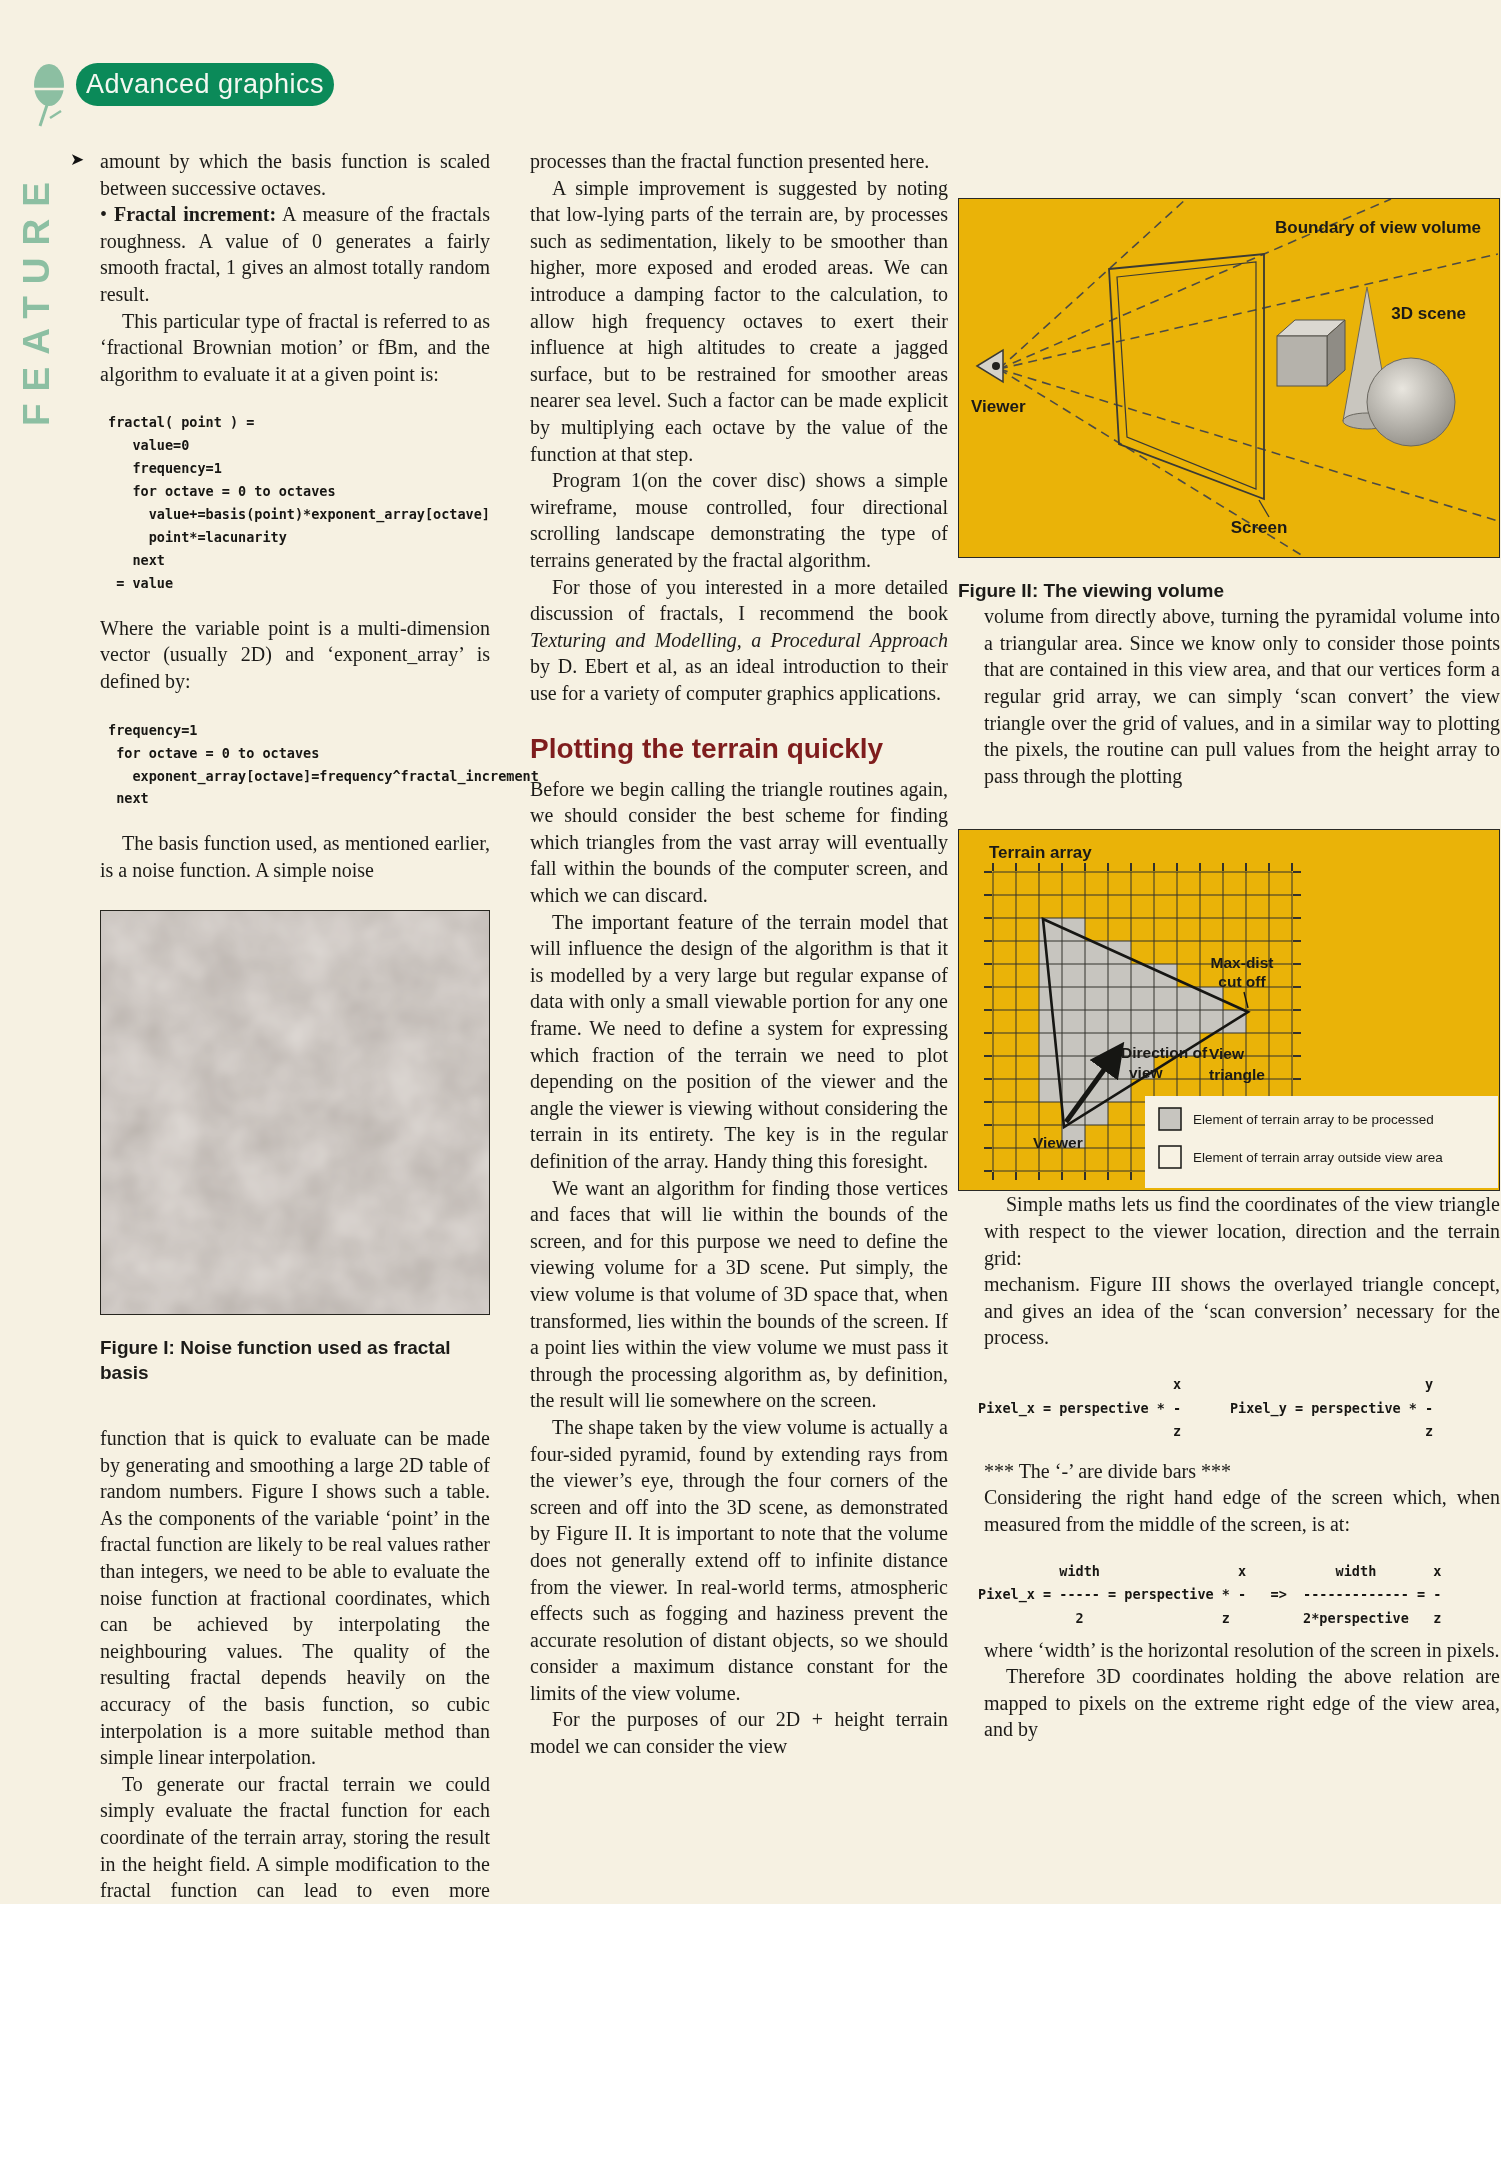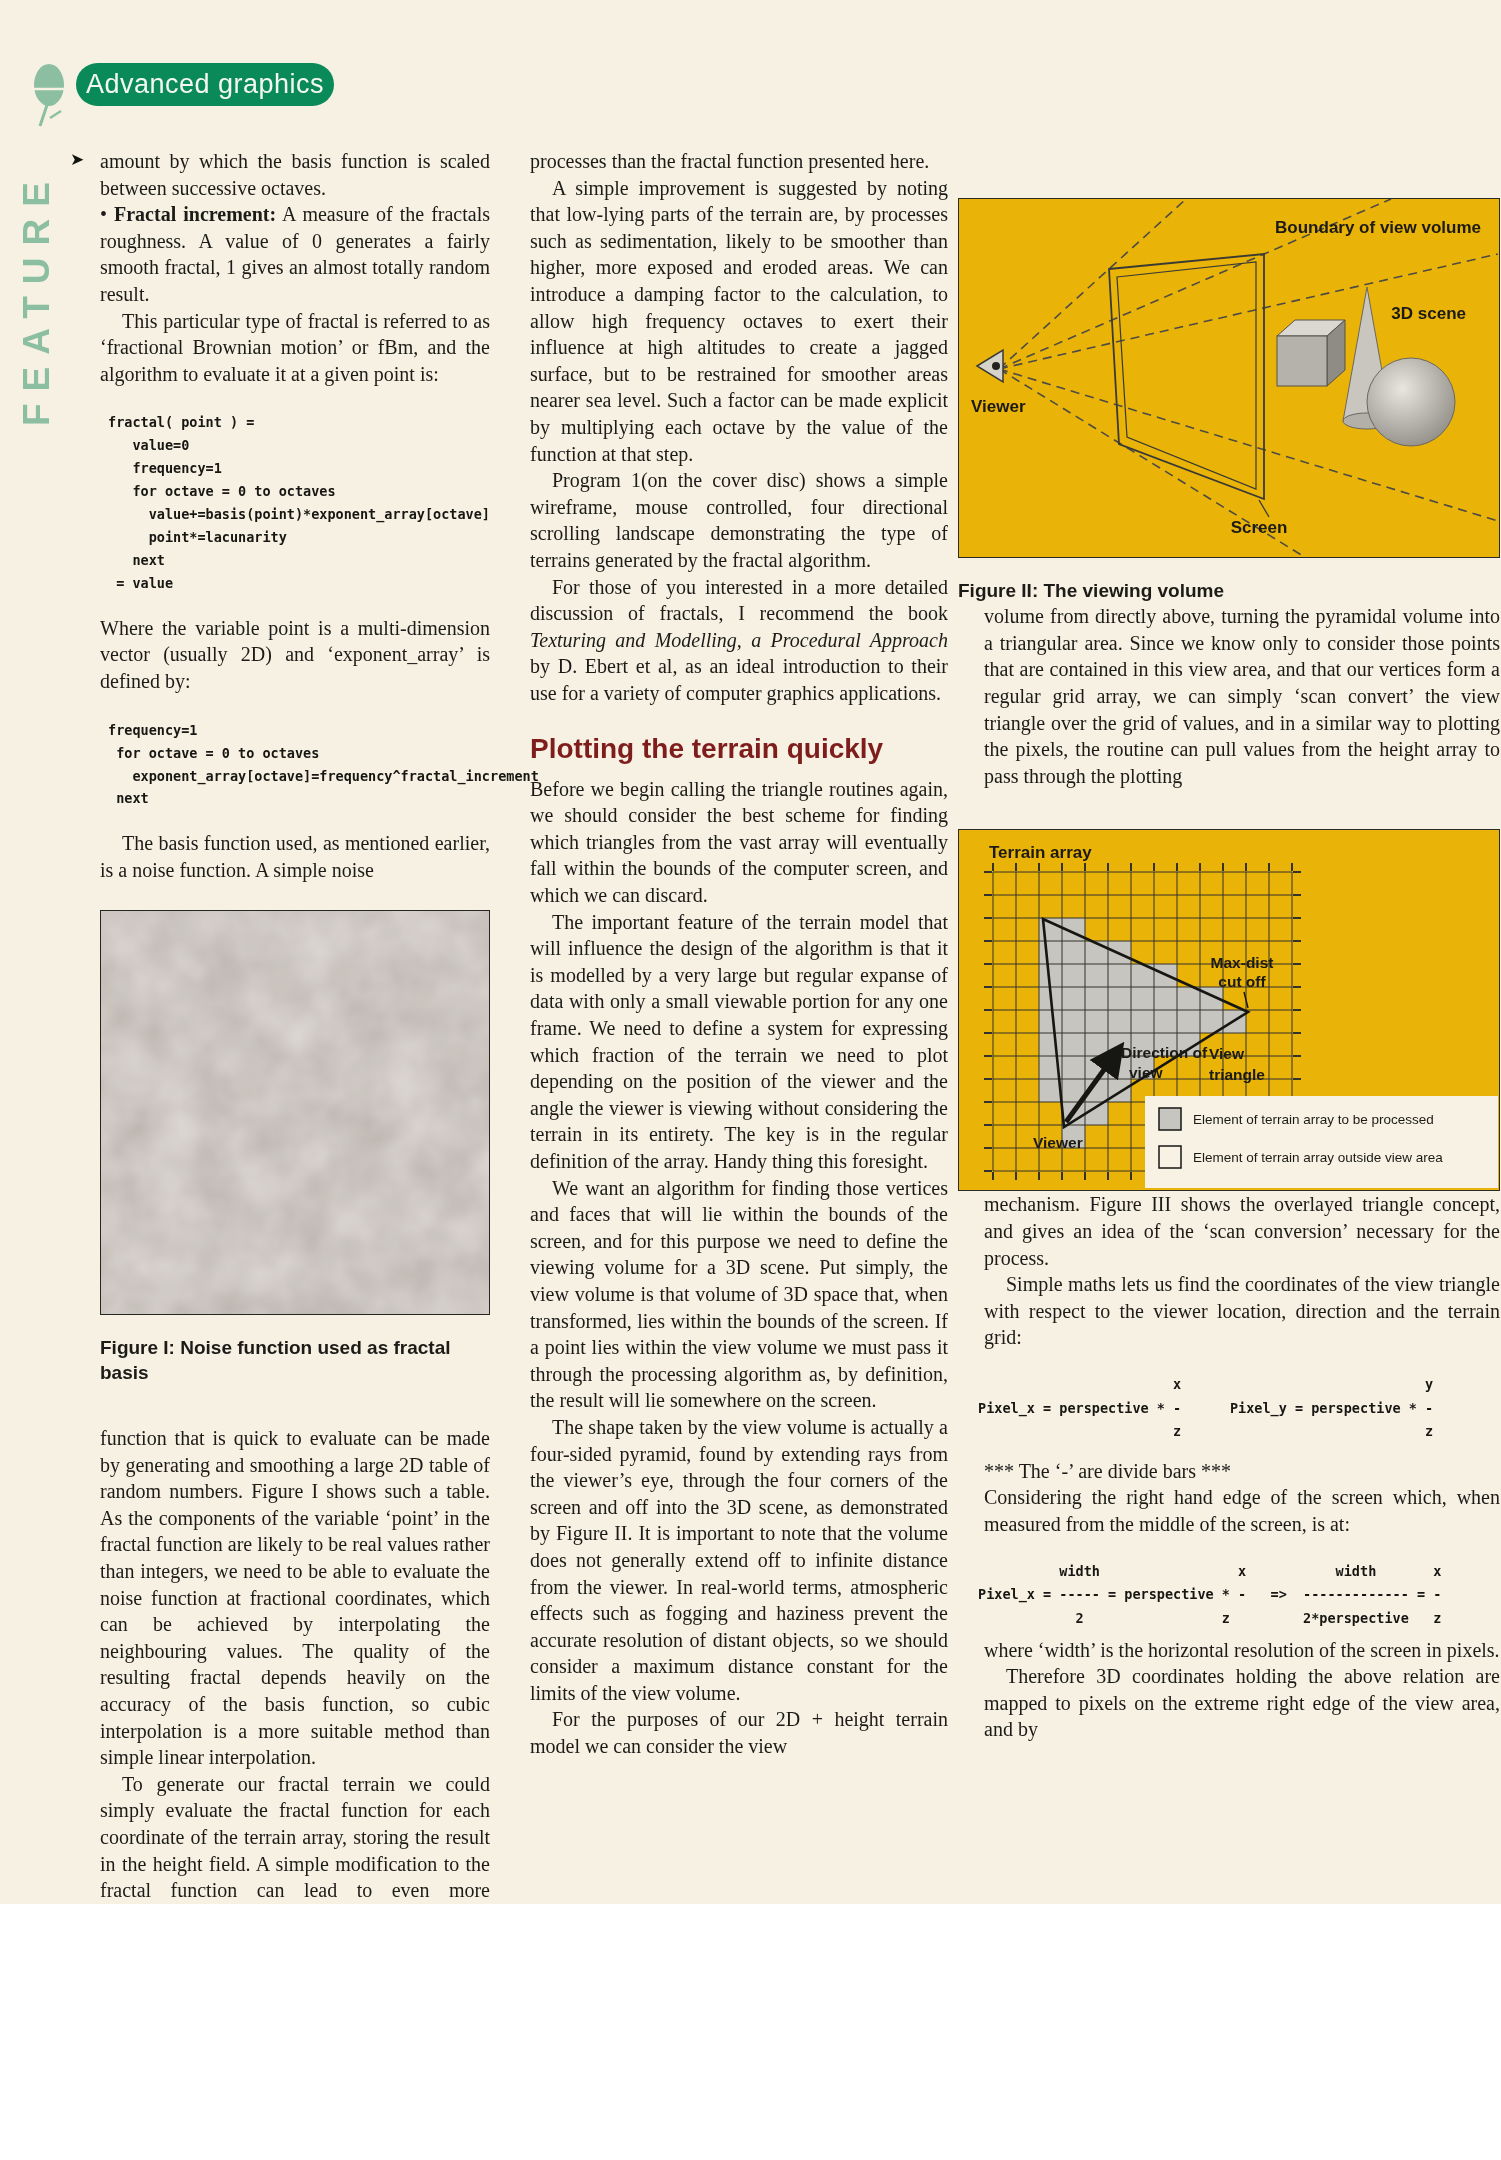--- a/index.html
+++ b/index.html
@@ -259,22 +259,22 @@
         <text class="figlabel2" x="250" y="250">triangle</text>
         <text class="figlabel2" x="74" y="318">Viewer</text>
 
         <rect x="200" y="278" width="22" height="22" fill="#c7c5bf" stroke="#161613" stroke-width="1.5"></rect>
         <text class="leglabel" x="234" y="294">Element of terrain array to be processed</text>
         <rect x="200" y="316" width="22" height="22" fill="#f7f2e3" stroke="#161613" stroke-width="1.5"></rect>
         <text class="leglabel" x="234" y="332">Element of terrain array outside view area</text>
       </svg>
     </div>
 
+    <p class="c3t ind">Simple maths lets us find the coordinates of the view triangle with respect to the viewer location, direction and the terrain grid:</p>
     <p class="c3t mt26">mechanism. Figure III shows the overlayed triangle concept, and gives an idea of the ‘scan conversion’ necessary for the process.</p>
-    <p class="c3t ind">Simple maths lets us find the coordinates of the view triangle with respect to the viewer location, direction and the terrain grid:</p>
     <pre class="formula">                        x                              y
 Pixel_x = perspective * -      Pixel_y = perspective * -
                         z                              z</pre>
     <p class="c3t divnote">*** The ‘-’ are divide bars ***</p>
     <p class="c3t mt16">Considering the right hand edge of the screen which, when measured from the middle of the screen, is at:</p>
     <pre class="formula">          width                 x           width       x
 Pixel_x = ----- = perspective * -   =&gt;  ------------- = -
             2                 z         2*perspective   z</pre>
     <p class="c3t mt16">where ‘width’ is the horizontal resolution of the screen in pixels.</p>
     <p class="c3t ind">Therefore 3D coordinates holding the above relation are mapped to pixels on the extreme right edge of the view area, and by</p>

